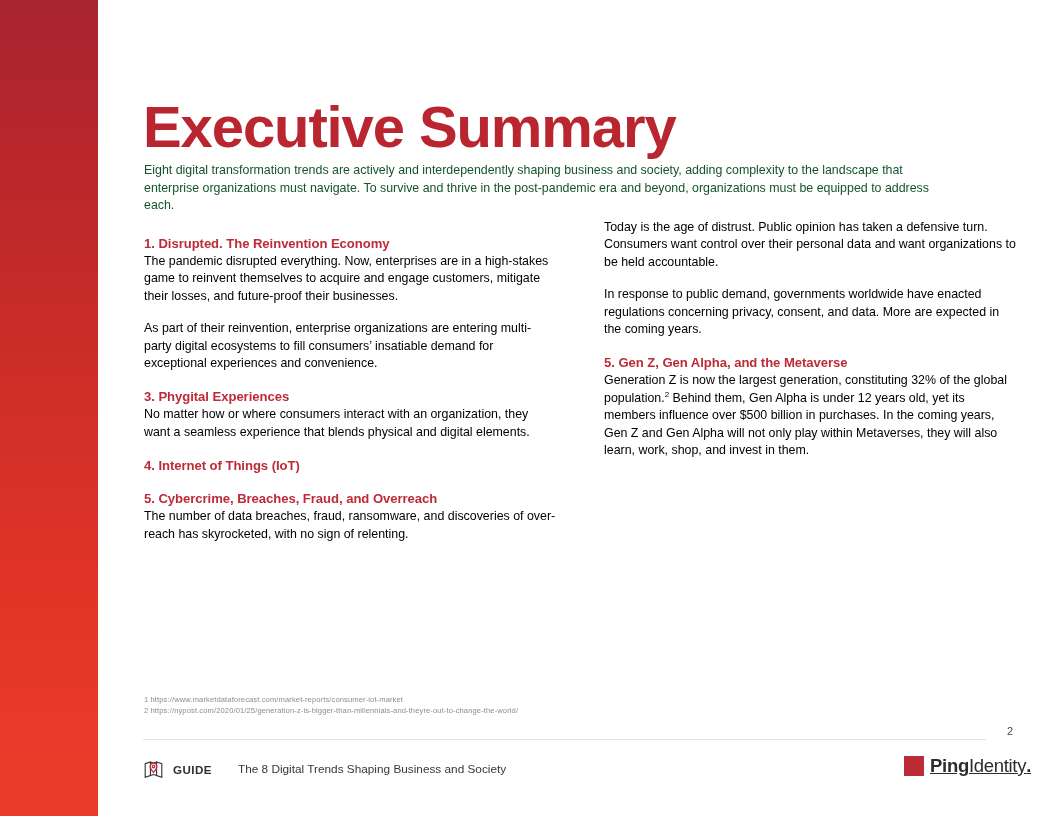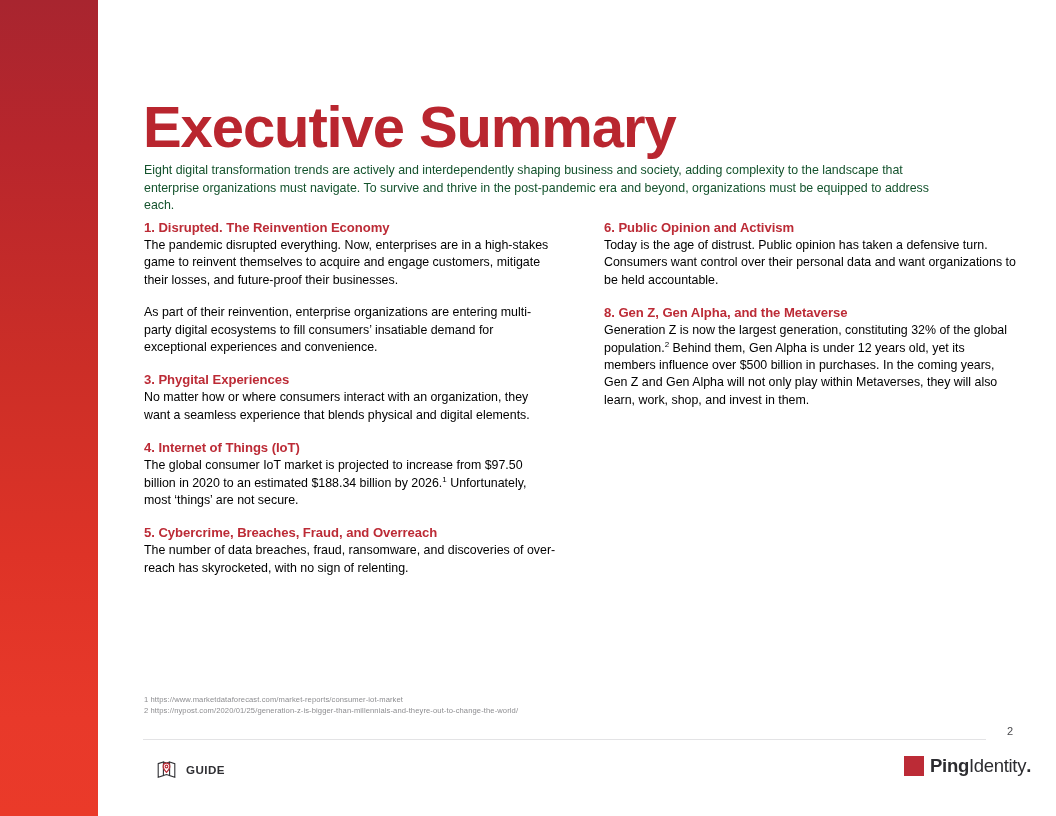--- a/index.html
+++ b/index.html
@@ -78,20 +78,21 @@
   }
   .trend:last-child { margin-bottom: 0; }
 
   .trend-heading {
     font-size: 13.1px;
     font-weight: bold;
     color: #BC2B36;
     line-height: 17px;
     margin-bottom: 1px;
     letter-spacing: -0.05px;
+    margin-top: 16px;
   }
   .trend-body {
     font-size: 12.4px;
     line-height: 17.4px;
     color: #000000;
   }
   .closing {
     margin-top: 17px;
     font-size: 12.4px;
     line-height: 17.4px;
@@ -134,21 +135,21 @@
   }
   .footer {
     position: absolute;
     left: 45px;
     top: 752px;
     width: 888px;
     height: 34px;
   }
   .footer-left {
     position: absolute;
-    left: 13px;
+    left: 0;
     top: 0;
     display: flex;
     align-items: center;
     height: 34px;
   }
   .guide-icon {
     width: 21px;
     height: 21px;
     display: block;
     margin-right: 9px;
@@ -177,20 +178,21 @@
     height: 20px;
     background: #BC2B36;
     margin-right: 6px;
   }
   .logo-text {
     font-size: 18.5px;
     line-height: 20px;
     color: #2c2c30;
     letter-spacing: -0.3px;
     white-space: nowrap;
+    text-decoration: underline;
   }
   .logo-ping { font-weight: bold; }
   .logo-identity { font-weight: normal; }
   .logo-dot { font-weight: bold; }
 </style>
 </head>
 <body>
 
 <div class="side-bar"></div>
 
@@ -213,42 +215,41 @@
         <div class="trend-body">As part of their reinvention, enterprise organizations are entering multi-party digital ecosystems to fill consumers’ insatiable demand for exceptional experiences and convenience.</div>
       </div>
 
       <div class="trend">
         <div class="trend-heading">3. Phygital Experiences</div>
         <div class="trend-body">No matter how or where consumers interact with an organization, they want a seamless experience that blends physical and digital elements.</div>
       </div>
 
       <div class="trend">
         <div class="trend-heading">4. Internet of Things (IoT)</div>
-        <div class="trend-body"><span>The global consumer IoT market is projected to increase from $97.50 billion in 2020 to an estimated $188.34 billion by 2026.</span><sup>1</sup><span> Unfortunately, most ‘things’ are not secure.</span></div>
       </div>
 
       <div class="trend">
         <div class="trend-heading">5. Cybercrime, Breaches, Fraud, and Overreach</div>
         <div class="trend-body">The number of data breaches, fraud, ransomware, and discoveries of over-reach has skyrocketed, with no sign of relenting.</div>
       </div>
 
     </div>
 
     <div class="col">
 
       <div class="trend">
-        <div class="trend-heading">6. Public Opinion and Activism</div>
         <div class="trend-body">Today is the age of distrust. Public opinion has taken a defensive turn. Consumers want control over their personal data and want organizations to be held accountable.</div>
       </div>
 
       <div class="trend">
-      </div>
-
-      <div class="trend">
-        <div class="trend-heading">8. Gen Z, Gen Alpha, and the Metaverse</div>
+        <div class="trend-body">In response to public demand, governments worldwide have enacted regulations concerning privacy, consent, and data. More are expected in the coming years.</div>
+      </div>
+
+      <div class="trend">
+        <div class="trend-heading">5. Gen Z, Gen Alpha, and the Metaverse</div>
         <div class="trend-body"><span>Generation Z is now the largest generation, constituting 32% of the global population.</span><sup>2</sup><span> Behind them, Gen Alpha is under 12 years old, yet its members influence over $500 billion in purchases. In the coming years, Gen Z and Gen Alpha will not only play within Metaverses, they will also learn, work, shop, and invest in them.</span></div>
       </div>
 
 
     </div>
 
   </div>
 
   <div class="footnotes">
     <div>1 https://www.marketdataforecast.com/market-reports/consumer-iot-market</div>
@@ -267,20 +268,21 @@
           <path d="M2.2 4.6 L7.4 3.0 L7.4 16.6 L2.2 18.2 Z" fill="none" stroke="#303034" stroke-width="1.1"></path>
           <path d="M13.6 3.0 L18.8 4.6 L18.8 18.2 L13.6 16.6 Z" fill="none" stroke="#303034" stroke-width="1.1"></path>
           <path d="M7.4 3.0 L10.5 4.0" fill="none" stroke="#303034" stroke-width="1.1"></path>
           <path d="M13.6 3.0 L10.5 4.0" fill="none" stroke="#303034" stroke-width="1.1"></path>
           <path d="M7.4 16.6 L10.5 15.6 L13.6 16.6" fill="none" stroke="#303034" stroke-width="1.1"></path>
           <path d="M10.5 4.2 C8.6 4.2 7.2 5.7 7.2 7.5 C7.2 9.9 10.5 13.4 10.5 13.4 C10.5 13.4 13.8 9.9 13.8 7.5 C13.8 5.7 12.4 4.2 10.5 4.2 Z" fill="#ffffff" stroke="#BC2B36" stroke-width="1.2"></path>
           <circle cx="10.5" cy="7.5" r="1.35" fill="none" stroke="#BC2B36" stroke-width="1.1"></circle>
         </svg>
       </span>
       <span class="guide-label">GUIDE</span>
+      <span class="footer-subtitle">The 8 Digital Trends Shaping Business and Society</span>
     </div>
 
     <div class="footer-logo">
       <span class="logo-square"></span>
       <span class="logo-text"><span class="logo-ping">Ping</span><span class="logo-identity">Identity</span><span class="logo-dot">.</span></span>
     </div>
 
   </div>
 
 </div>

